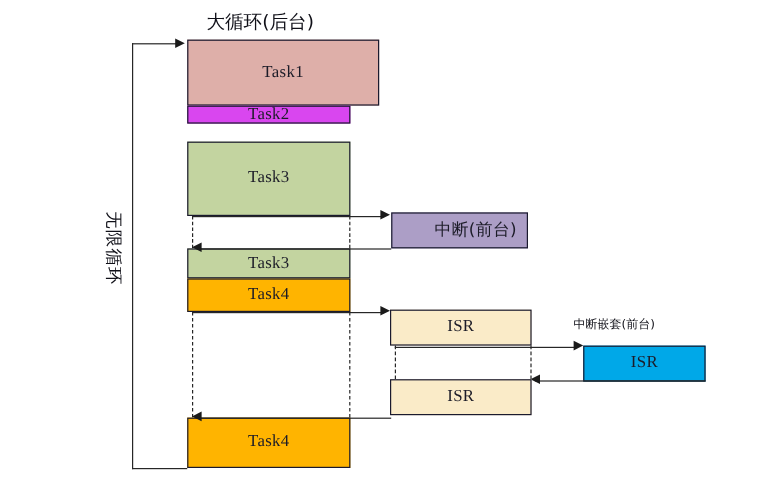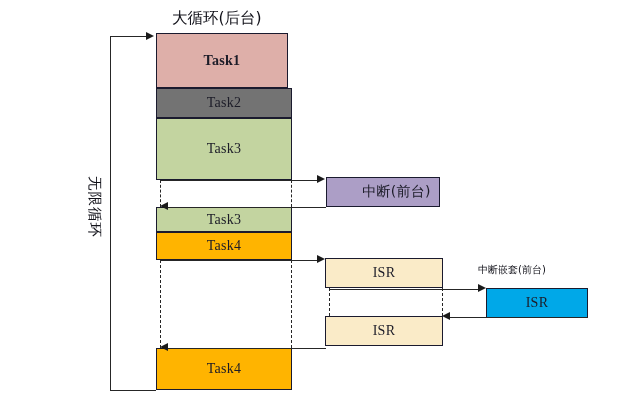--- a/index.html
+++ b/index.html
@@ -95,25 +95,25 @@
 
   <div class="label vertical" style="left:76px; top:176px;">无限循环</div>
 
   <div class="label" style="left:450px; top:263px; font-size:10px;">中断嵌套(前台)</div>
 
   <div class="vline" style="left:82px; top:36px; height:355px;"></div>
   <div class="hline" style="left:82px; top:36px; width:38px;"></div>
   <div class="arrow-r" style="left:118px; top:31.5px;"></div>
   <div class="hline" style="left:82px; top:389.5px; width:46px;"></div>
 
-  <div class="block" style="left:128px; top:33px; width:132px; height:55px; background:#DEAFA9;font-weight:bold;">
+  <div class="block" style="left:128px; top:33px; width:160px; height:55px; background:#DEAFA9;">
     <span>Task1</span>
   </div>
 
-  <div class="block" style="left:128px; top:88px; width:136px; height:30px; background:#737373;">
+  <div class="block" style="left:128px; top:88px; width:136px; height:15px; background:#d946ef;">
     <span>Task2</span>
   </div>
 
   <div class="block" style="left:128px; top:118px; width:136px; height:62px; background:#C3D4A0;">
     <span>Task3</span>
   </div>
 
   <div class="dash-v" style="left:132px; top:180px; height:27px;"></div>
   <div class="dash-v" style="left:263px; top:180px; height:27px;"></div>
 

